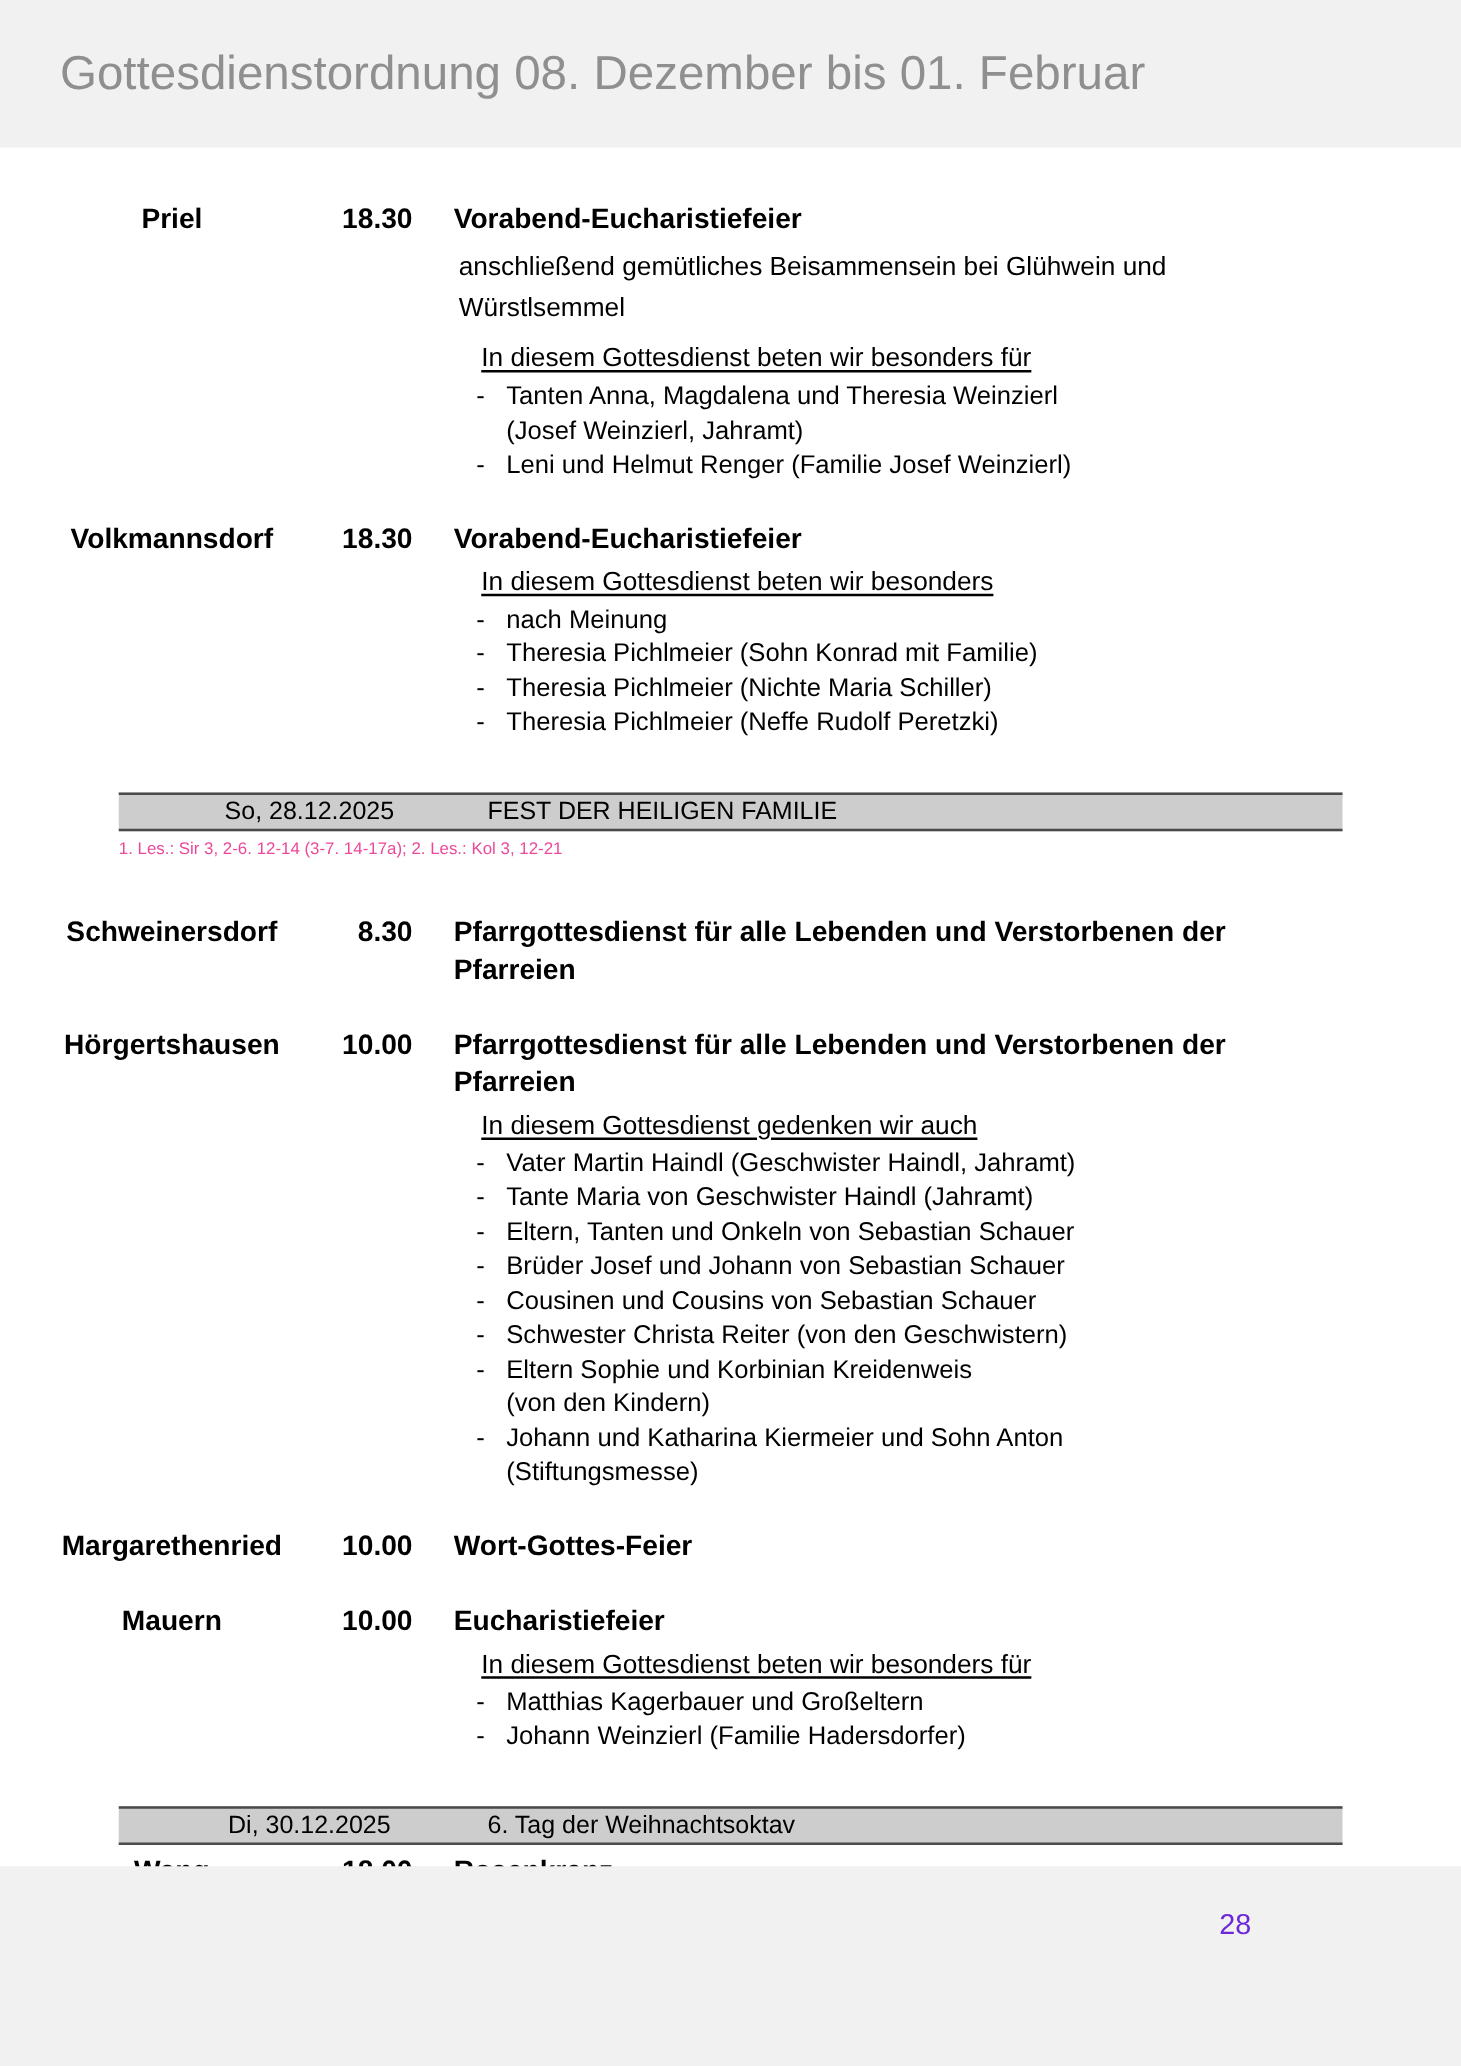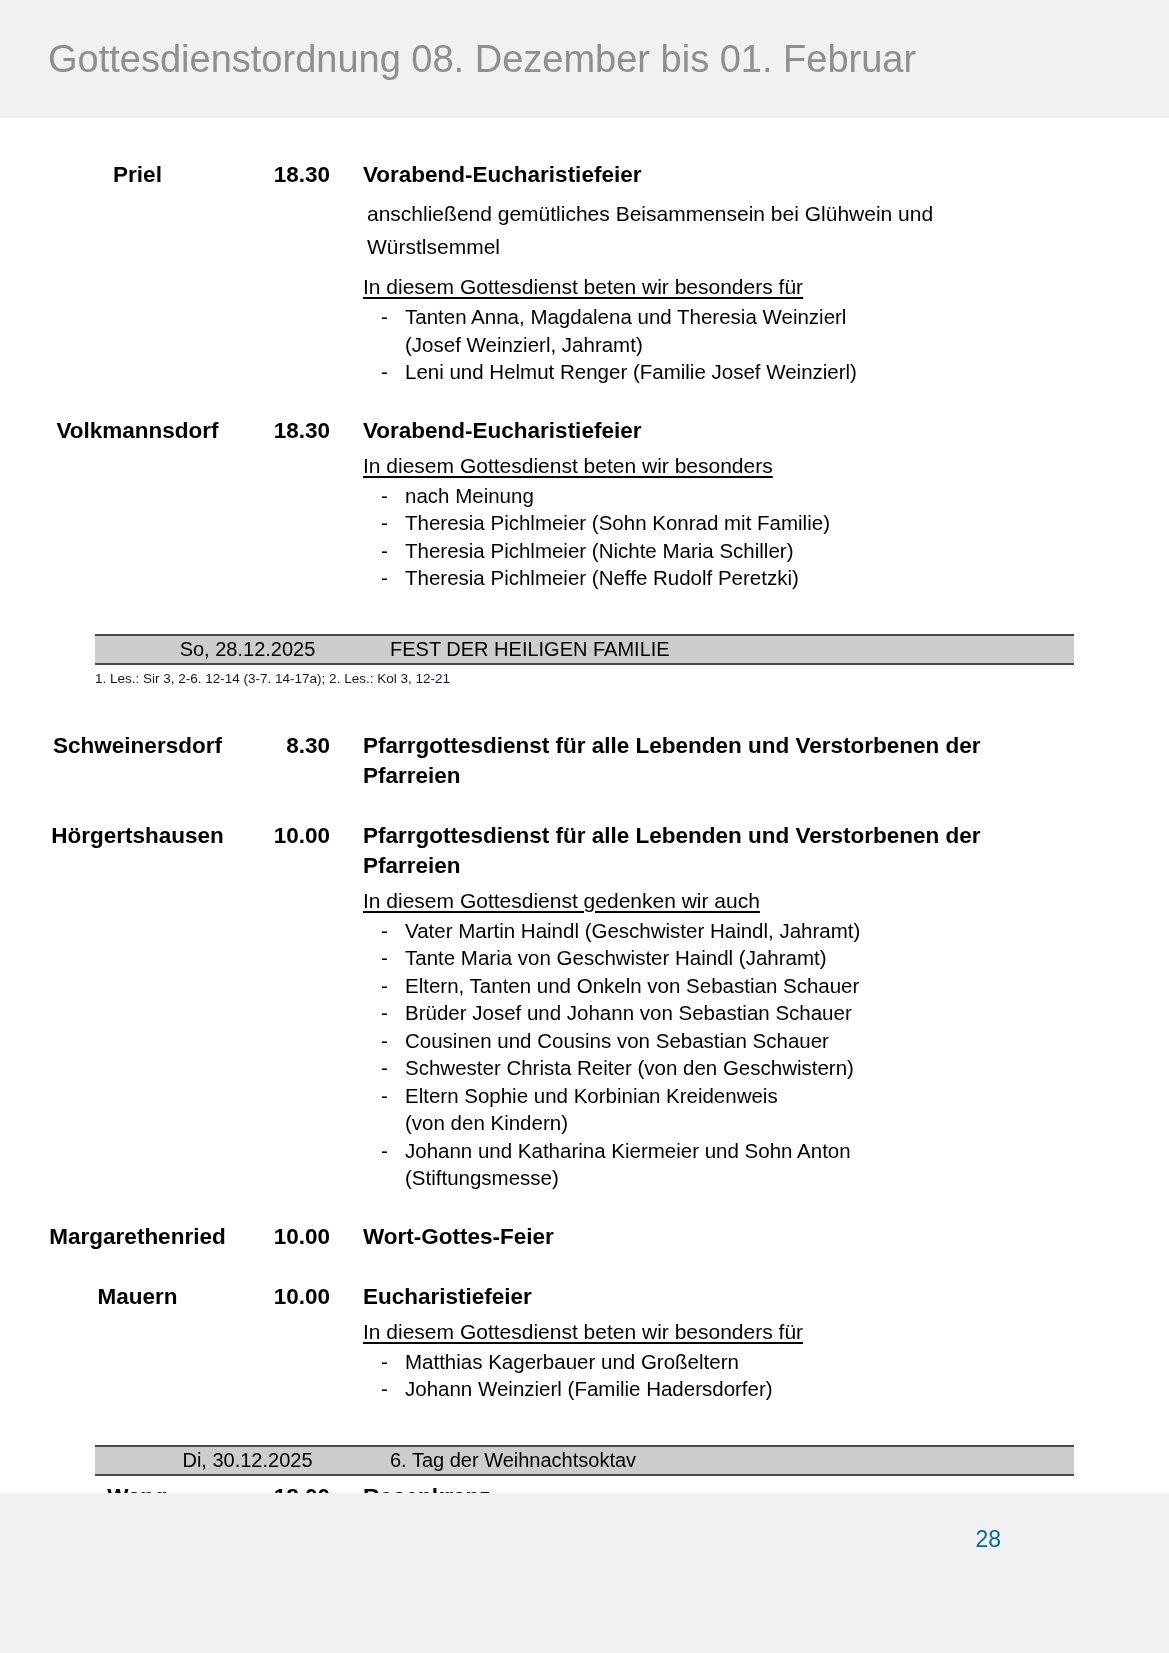--- a/index.html
+++ b/index.html
@@ -39,21 +39,21 @@
     position: absolute;
     left: 0;
     bottom: 0;
     height: 160px;
     display: flex;
     align-items: flex-start;
     justify-content: flex-end;
   }
   .page-number {
     font-size: 23px;
-    color: #0369a1;
+    color: #6d28d9;
     padding-top: 33px;
     padding-right: 168px;
   }
 
   
   .content {
     padding: 0 0 0 0;
     position: relative;
   }
 
@@ -104,20 +104,21 @@
   .desc-intro {
     font-weight: normal;
     font-size: 21px;
     line-height: 33px;
     margin: 0;
     padding-top: 3px;
   }
   .desc-intro span.u {
     text-decoration: underline;
     text-underline-offset: 3px;
+    margin-left: 22px;
   }
   ul.intentions {
     list-style: none;
     margin: 0;
     padding: 0 0 0 18px;
   }
   ul.intentions li {
     font-size: 20.5px;
     line-height: 27.5px;
     padding-left: 24px;
@@ -157,21 +158,21 @@
   }
   .date-bar .feast-text {
     font-size: 20px;
     white-space: nowrap;
   }
   .readings {
     margin: 0 95px;
     font-size: 13.5px;
     line-height: 20px;
     padding-top: 4px;
-    color: #0f172a;
+    color: #ec4899;
   }
 </style>
 </head>
 <body>
 
 <div class="page-band band-top">
   <div class="doc-title">Gottesdienstordnung 08. Dezember bis 01. Februar</div>
 </div>
 
 <div class="content" id="content-root">

